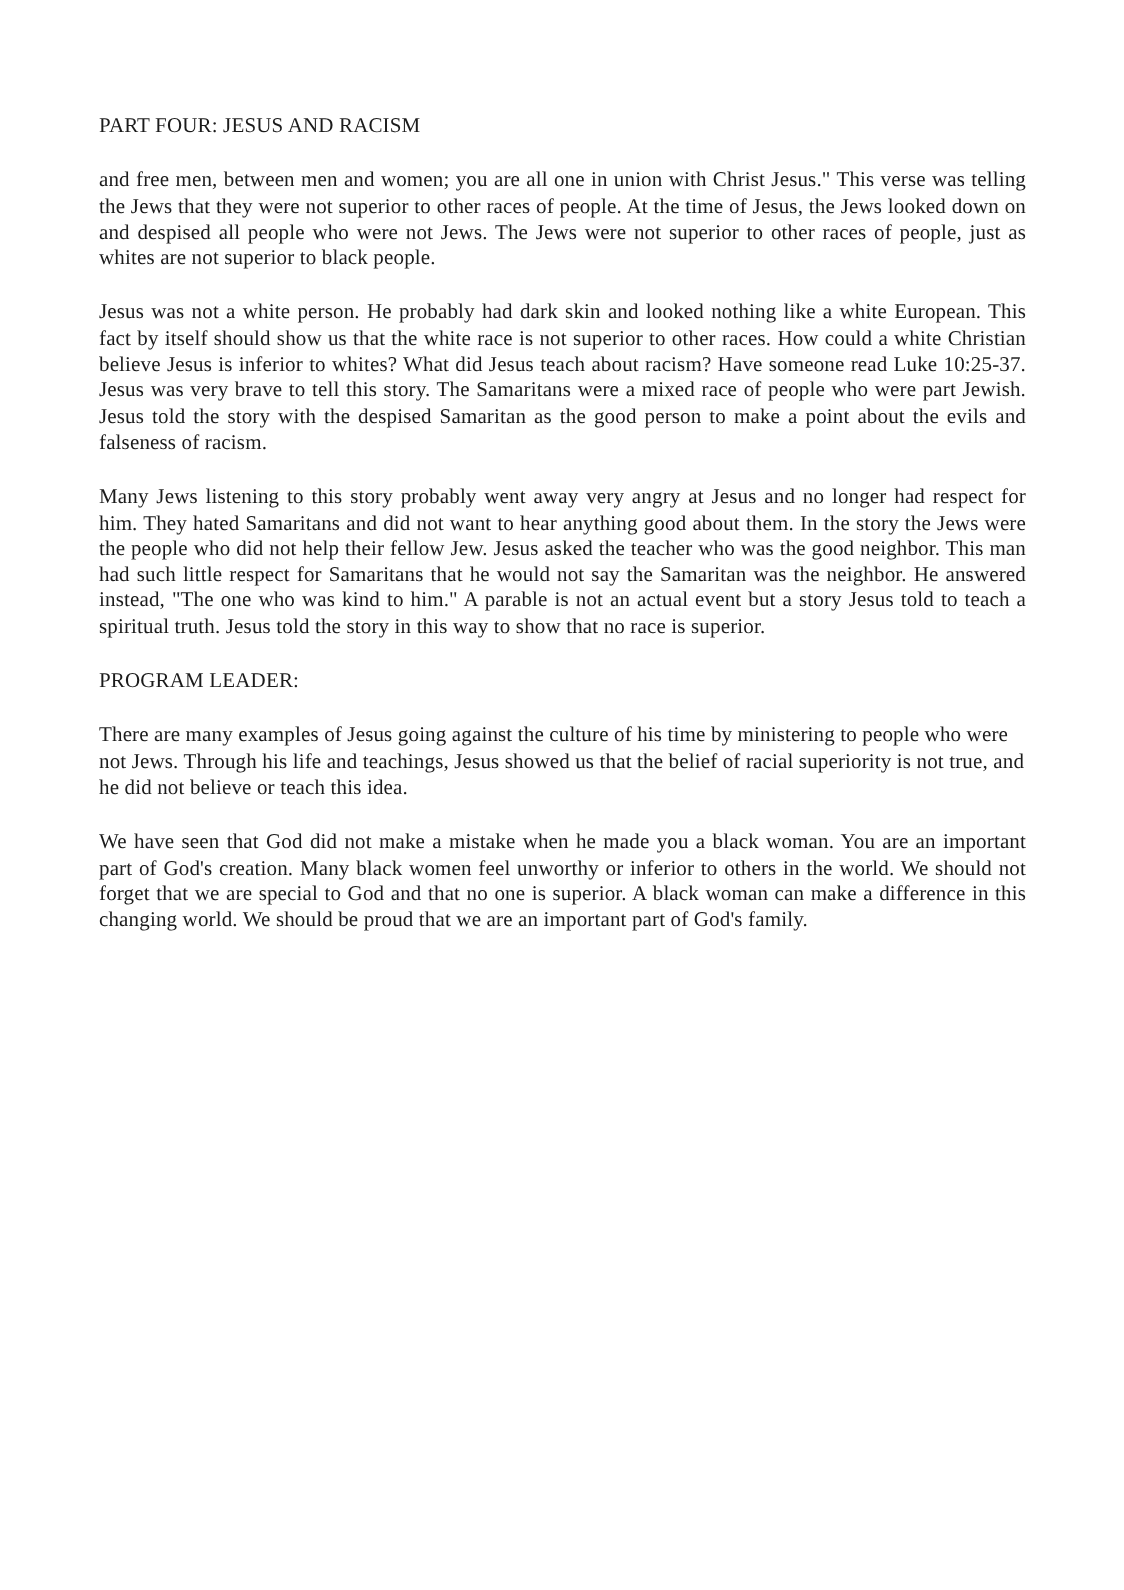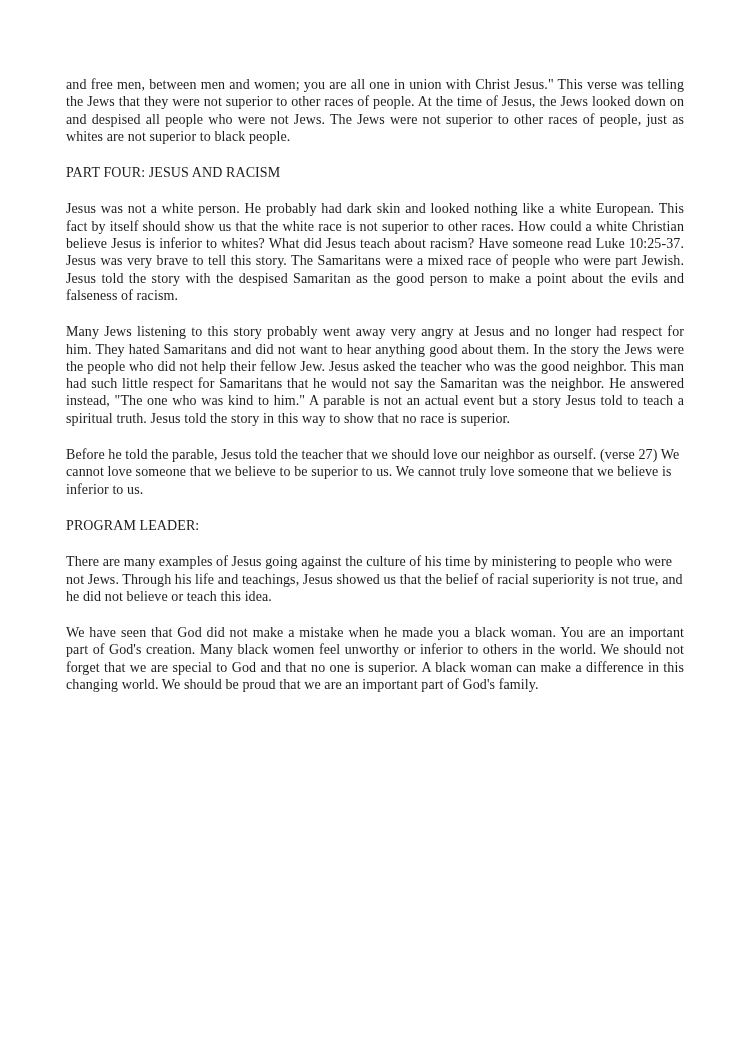--- a/index.html
+++ b/index.html
@@ -38,29 +38,28 @@
     text-align: left;
     letter-spacing: 0.1px;
   }
 </style>
 </head>
 <body>
 
 <div class="page">
   <div class="content">
 
+    <p class="block heading">PART FOUR: JESUS AND RACISM</p>
+
     <p class="block justify">and free men, between men and women; you are all one in union with Christ Jesus." This verse was telling the Jews that they were not superior to other races of people. At the time of Jesus, the Jews looked down on and despised all people who were not Jews. The Jews were not superior to other races of people, just as whites are not superior to black people.</p>
-
-    <p class="block heading">PART FOUR: JESUS AND RACISM</p>
 
     <p class="block justify">Jesus was not a white person. He probably had dark skin and looked nothing like a white European. This fact by itself should show us that the white race is not superior to other races. How could a white Christian believe Jesus is inferior to whites?  What did Jesus teach about racism? Have someone read Luke 10:25-37. Jesus was very brave to tell this story. The Samaritans were a mixed race of people who were part Jewish. Jesus told the story with the despised Samaritan as the good person to make a point about the evils and falseness of racism.</p>
 
     <p class="block justify">Many Jews listening to this story probably went away very angry at Jesus and no longer had respect for him. They hated Samaritans and did not want to hear anything good about them. In the story the Jews were the people who did not help their fellow Jew. Jesus asked the teacher who was the good neighbor. This man had such little respect for Samaritans that he would not say the Samaritan was the neighbor. He answered instead, "The one who was kind to him." A parable is not an actual event but a story Jesus told to teach a spiritual truth. Jesus told the story in this way to show that no race is superior.</p>
 
-    <p class="block leftalign">Before he told the parable, Jesus told the teacher that we should love our neighbor as ourself. (verse 27) We cannot love someone that we believe to be superior to us. We cannot truly love someone that we believe is inferior to us.</p>
 
     <p class="block heading">PROGRAM LEADER:</p>
 
     <p class="block leftalign">There are many examples of Jesus going against the culture of his time by ministering to people who were not Jews. Through his life and teachings, Jesus showed us that the belief of racial superiority is not true, and he did not believe or teach this idea.</p>
 
     <p class="block justify">We have seen that God did not make a mistake when he made you a black woman. You are an important part of God's creation. Many black women feel unworthy or inferior to others in the world. We should not forget that we are special to God and that no one is superior. A black woman can make a difference in this changing world. We should be proud that we are an important part of God's family.</p>
 
   </div>
 </div>
 

